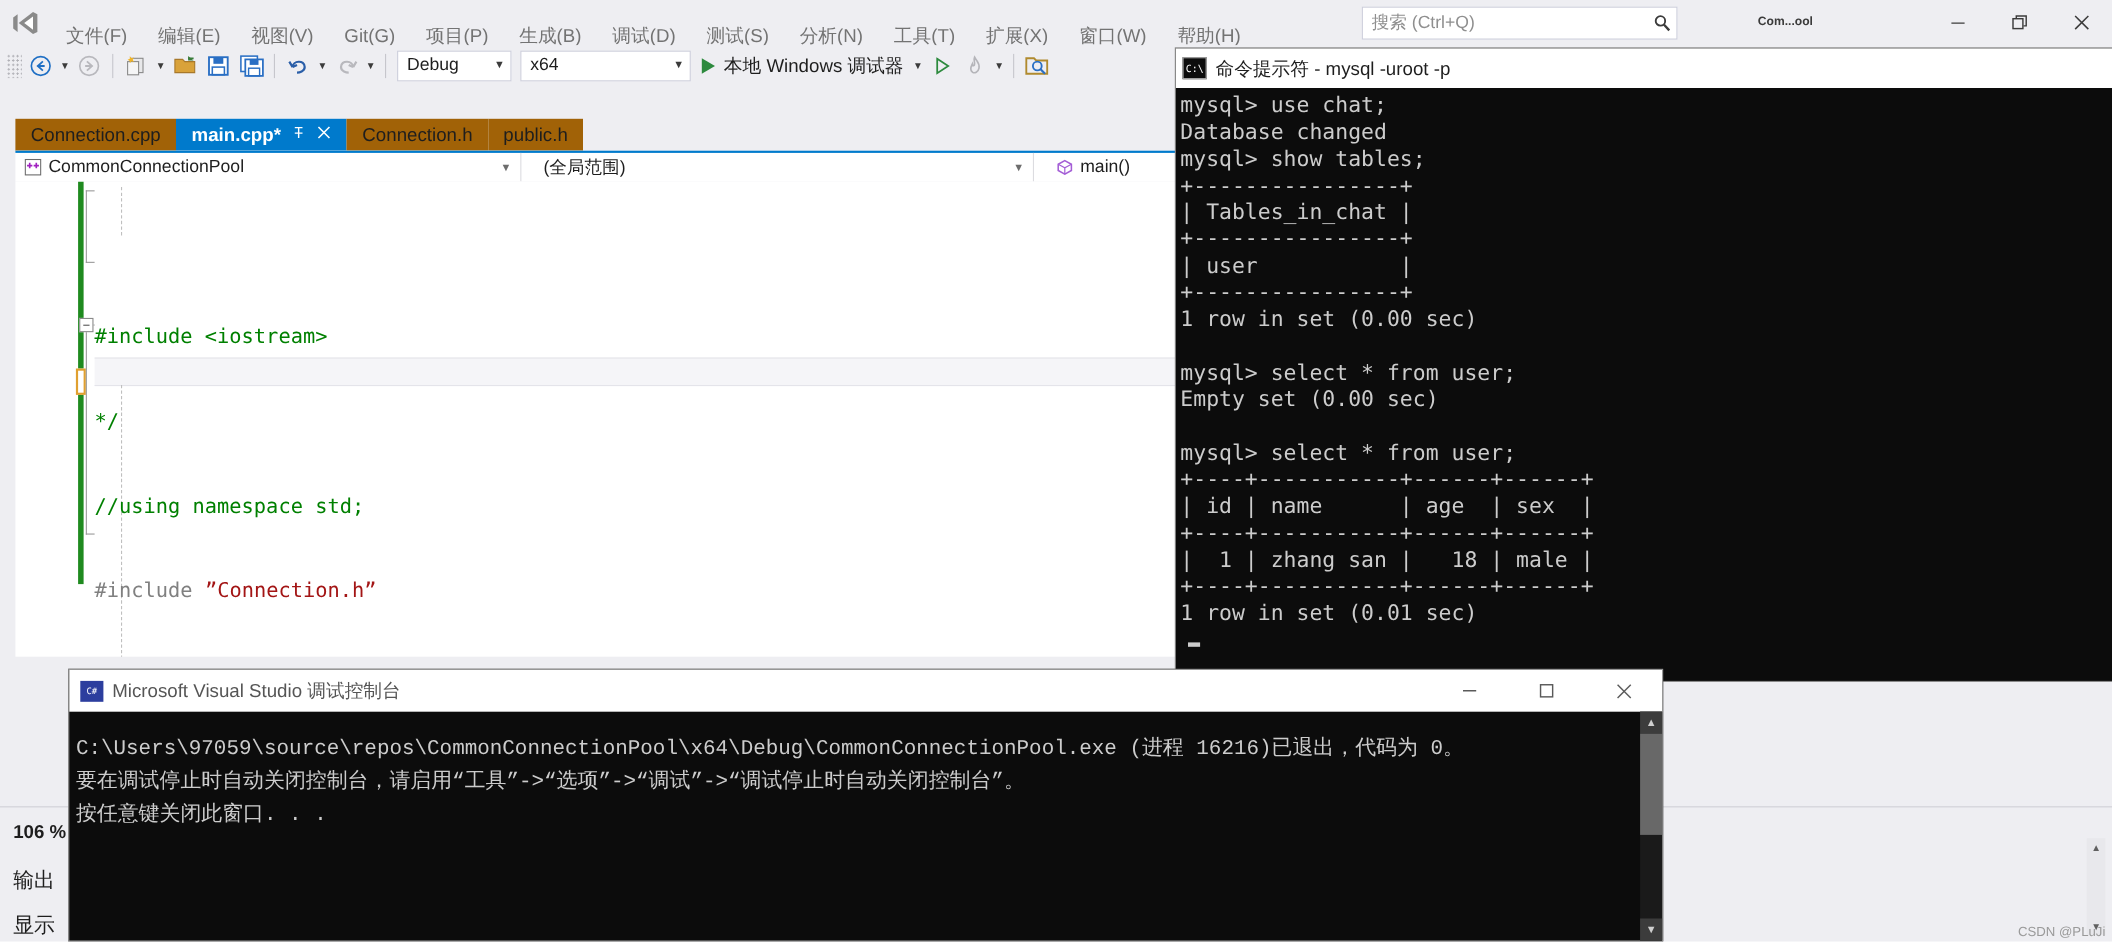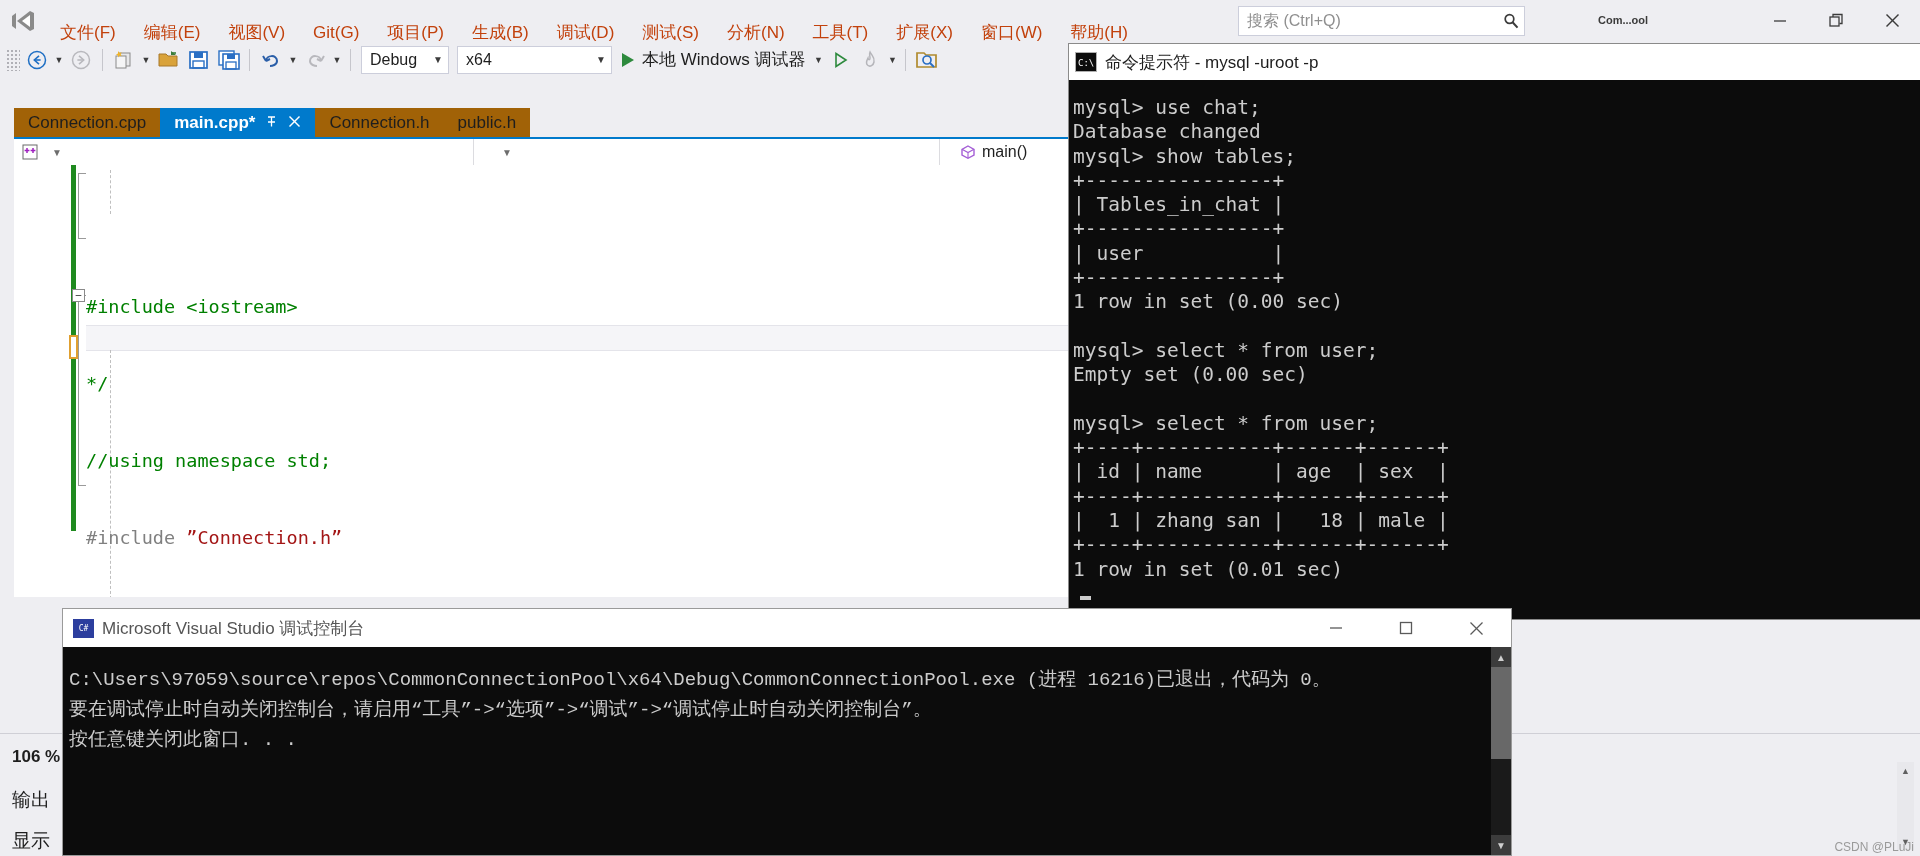--- a/index.html
+++ b/index.html
@@ -26,21 +26,21 @@
   .vs-logo {
     width: 46px; height: 41px;
     display: flex; align-items: center; justify-content: center;
   }
   .vs-logo svg { display:block; }
   .menu-item {
     padding: 0 14px;
     height: 41px;
     line-height: 41px;
     font-size: 17px;
-    color: #c2410c;
+    color: #737373;
     white-space: nowrap;
     cursor: default;
     margin-top: 24px;
   }
   .search-box {
     position: absolute; left: 1238px; top: 6px;
     width: 287px; height: 30px;
     background: #ffffff;
     border: 1px solid #cccedb;
     display: flex; align-items: center;
@@ -272,21 +272,20 @@
     border: 1px solid #b0b0b0;
     overflow: hidden;
   }
   .cmd-body {
     padding: 4px 0 0 4px;
     font-family: "DejaVu Sans Mono", monospace;
     font-size: 19.5px;
     line-height: 24.3px;
     color: #cccccc;
     white-space: pre;
-    margin-top: 12px;
   }
   .cursor-blk {
     display: inline-block;
     width: 11px; height: 4px;
     background: #cccccc;
     vertical-align: baseline;
     margin-left: 7px;
   }
 
   
@@ -465,21 +464,21 @@
     </div>
     <div class="tb-caret">▼</div>
     <div class="tb-btn">
       <svg width="23" height="23" viewBox="0 0 23 23">
         <path d="M17 13 C17 7, 6 6, 6 13 C6 17, 11 18, 13 18" fill="none" stroke="#b8b8bd" stroke-width="2"></path>
         <path d="M17 13 L20 8 M17 13 L13 11" fill="none" stroke="#b8b8bd" stroke-width="2"></path>
       </svg>
     </div>
     <div class="tb-caret">▼</div>
     <div class="tb-sep"></div>
-    <div class="tb-combo" style="width:88px">
+    <div class="tb-combo" style="width:104px">
       <span class="lbl">Debug</span>
       <span class="cv">▼</span>
     </div>
     <div class="tb-combo" style="width:155px">
       <span class="lbl">x64</span>
       <span class="cv">▼</span>
     </div>
     <div class="tb-run">
       <span class="tri-green"></span>
       <span>本地 Windows 调试器</span>
@@ -535,23 +534,25 @@
 
   <div class="navbar">
     <div class="nav-combo" style="width:460px">
       <span class="nav-icon">
         <svg width="16" height="16" viewBox="0 0 16 16">
           <rect x="1" y="1" width="14" height="14" fill="#ffffff" stroke="#6a6a6a" stroke-width="1"></rect>
           <path d="M5 4 V9 M2.6 6.5 H7.4" stroke="#a020c0" stroke-width="1.5"></path>
           <path d="M11 4 V9 M8.6 6.5 H13.4" stroke="#a020c0" stroke-width="1.5"></path>
         </svg>
       </span>
+      <span style="flex:1">CommonConnectionPool</span>
       <span class="cv">▼</span>
     </div>
     <div class="nav-combo" style="width:466px; padding-left:20px">
+      <span style="flex:1">(全局范围)</span>
       <span class="cv">▼</span>
     </div>
     <div class="nav-combo" style="width:300px; padding-left:18px; border-right:none">
       <span class="nav-icon">
         <svg width="16" height="16" viewBox="0 0 16 16">
           <path d="M8 2 L14 5.3 L14 11 L8 14.3 L2 11 L2 5.3 Z" fill="none" stroke="#a45ed6" stroke-width="1.4"></path>
           <path d="M2 5.3 L8 8.6 L14 5.3 M8 8.6 L8 14.3" fill="none" stroke="#a45ed6" stroke-width="1.1"></path>
         </svg>
       </span>
       <span style="flex:1">main()</span>

